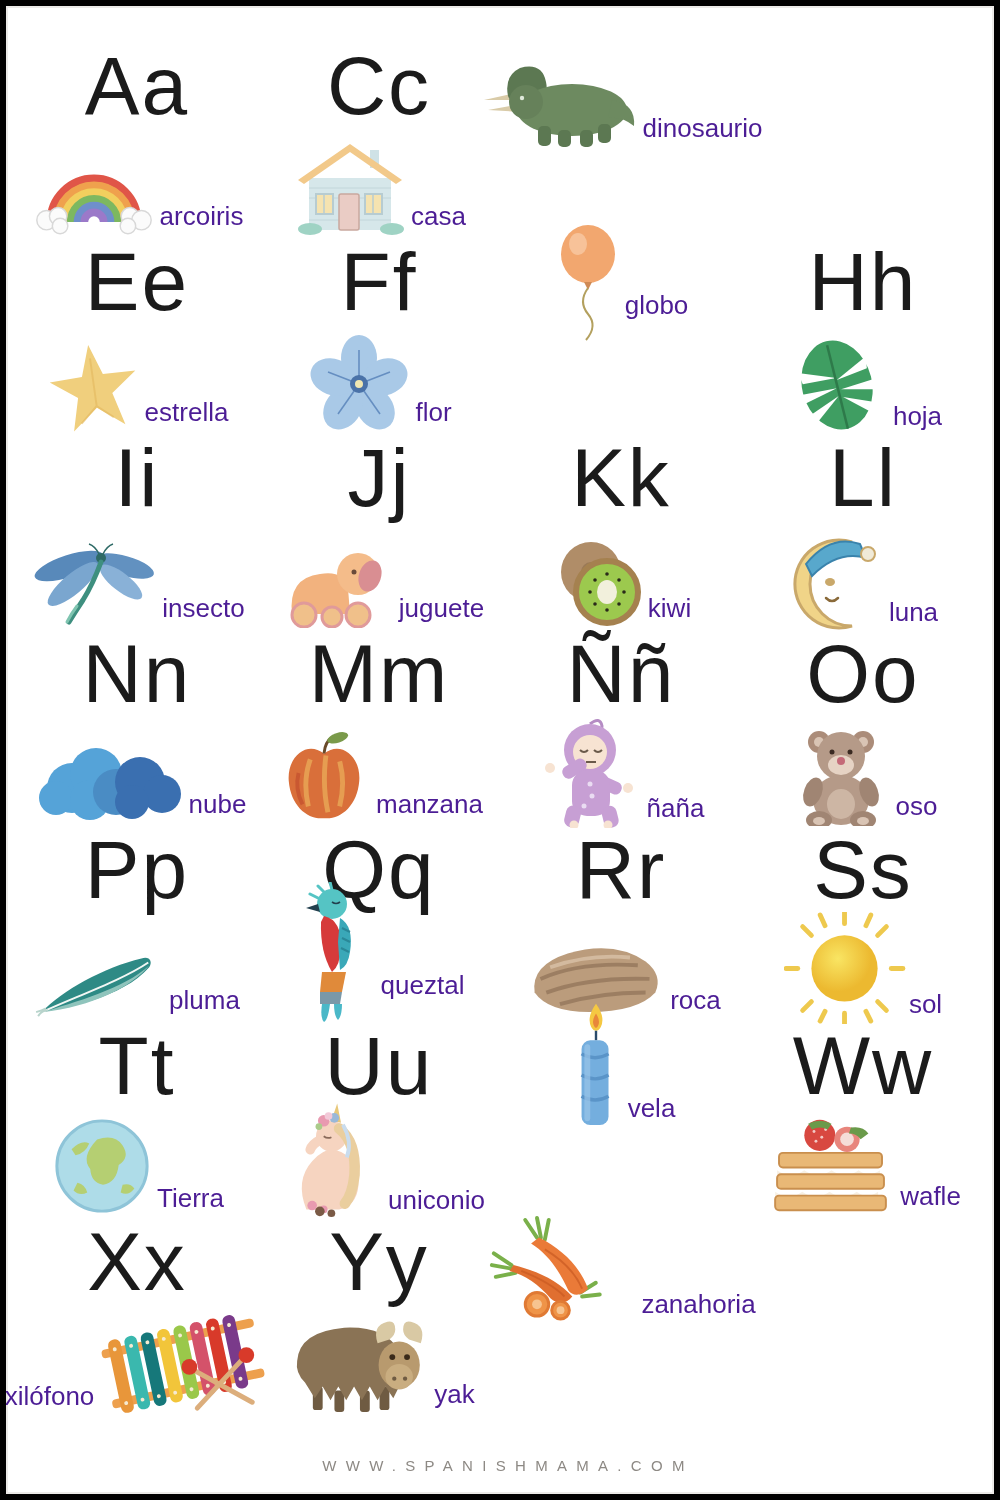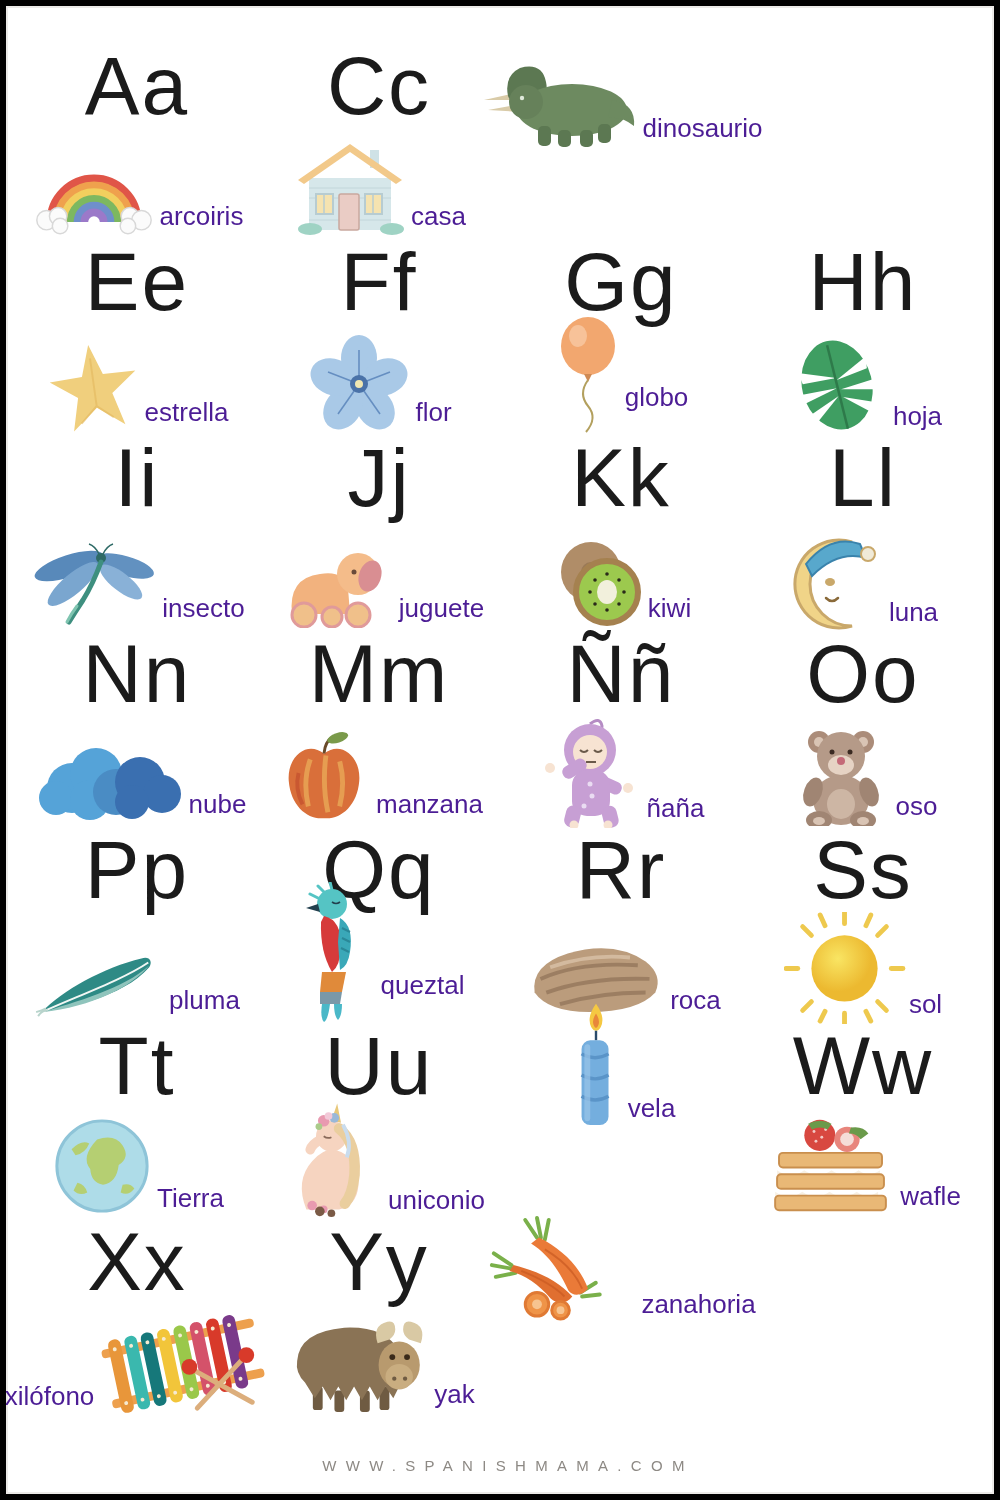--- a/index.html
+++ b/index.html
@@ -153,21 +153,20 @@
               <line x1="53" y1="50" x2="22" y2="38"></line>
             </g>
             <circle cx="53" cy="50" r="9" fill="#4a72a8"></circle>
             <circle cx="53" cy="50" r="4" fill="#f0e7b2"></circle>
           </svg>
         </span>
         <span class="word">flor</span>
       </div>
     </div>
     <div class="cell">
-      <div class="letters">Gg</div>
       <div class="fig">
         <span class="icon">
           <svg width="68" height="122" viewBox="0 0 68 122">
             <ellipse cx="34" cy="32" rx="27" ry="29" fill="#f2a76f"></ellipse>
             <ellipse cx="24" cy="22" rx="9" ry="11" fill="#f8c9a4" opacity=".8"></ellipse>
             <path d="M30 60 L38 60 L34 68 Z" fill="#cf8a55"></path>
             <path d="M34 66 q-10 14 0 26 q10 12 -2 26" stroke="#b3a05e" stroke-width="2" fill="none"></path>
           </svg>
         </span>
         <span class="word up">globo</span>

